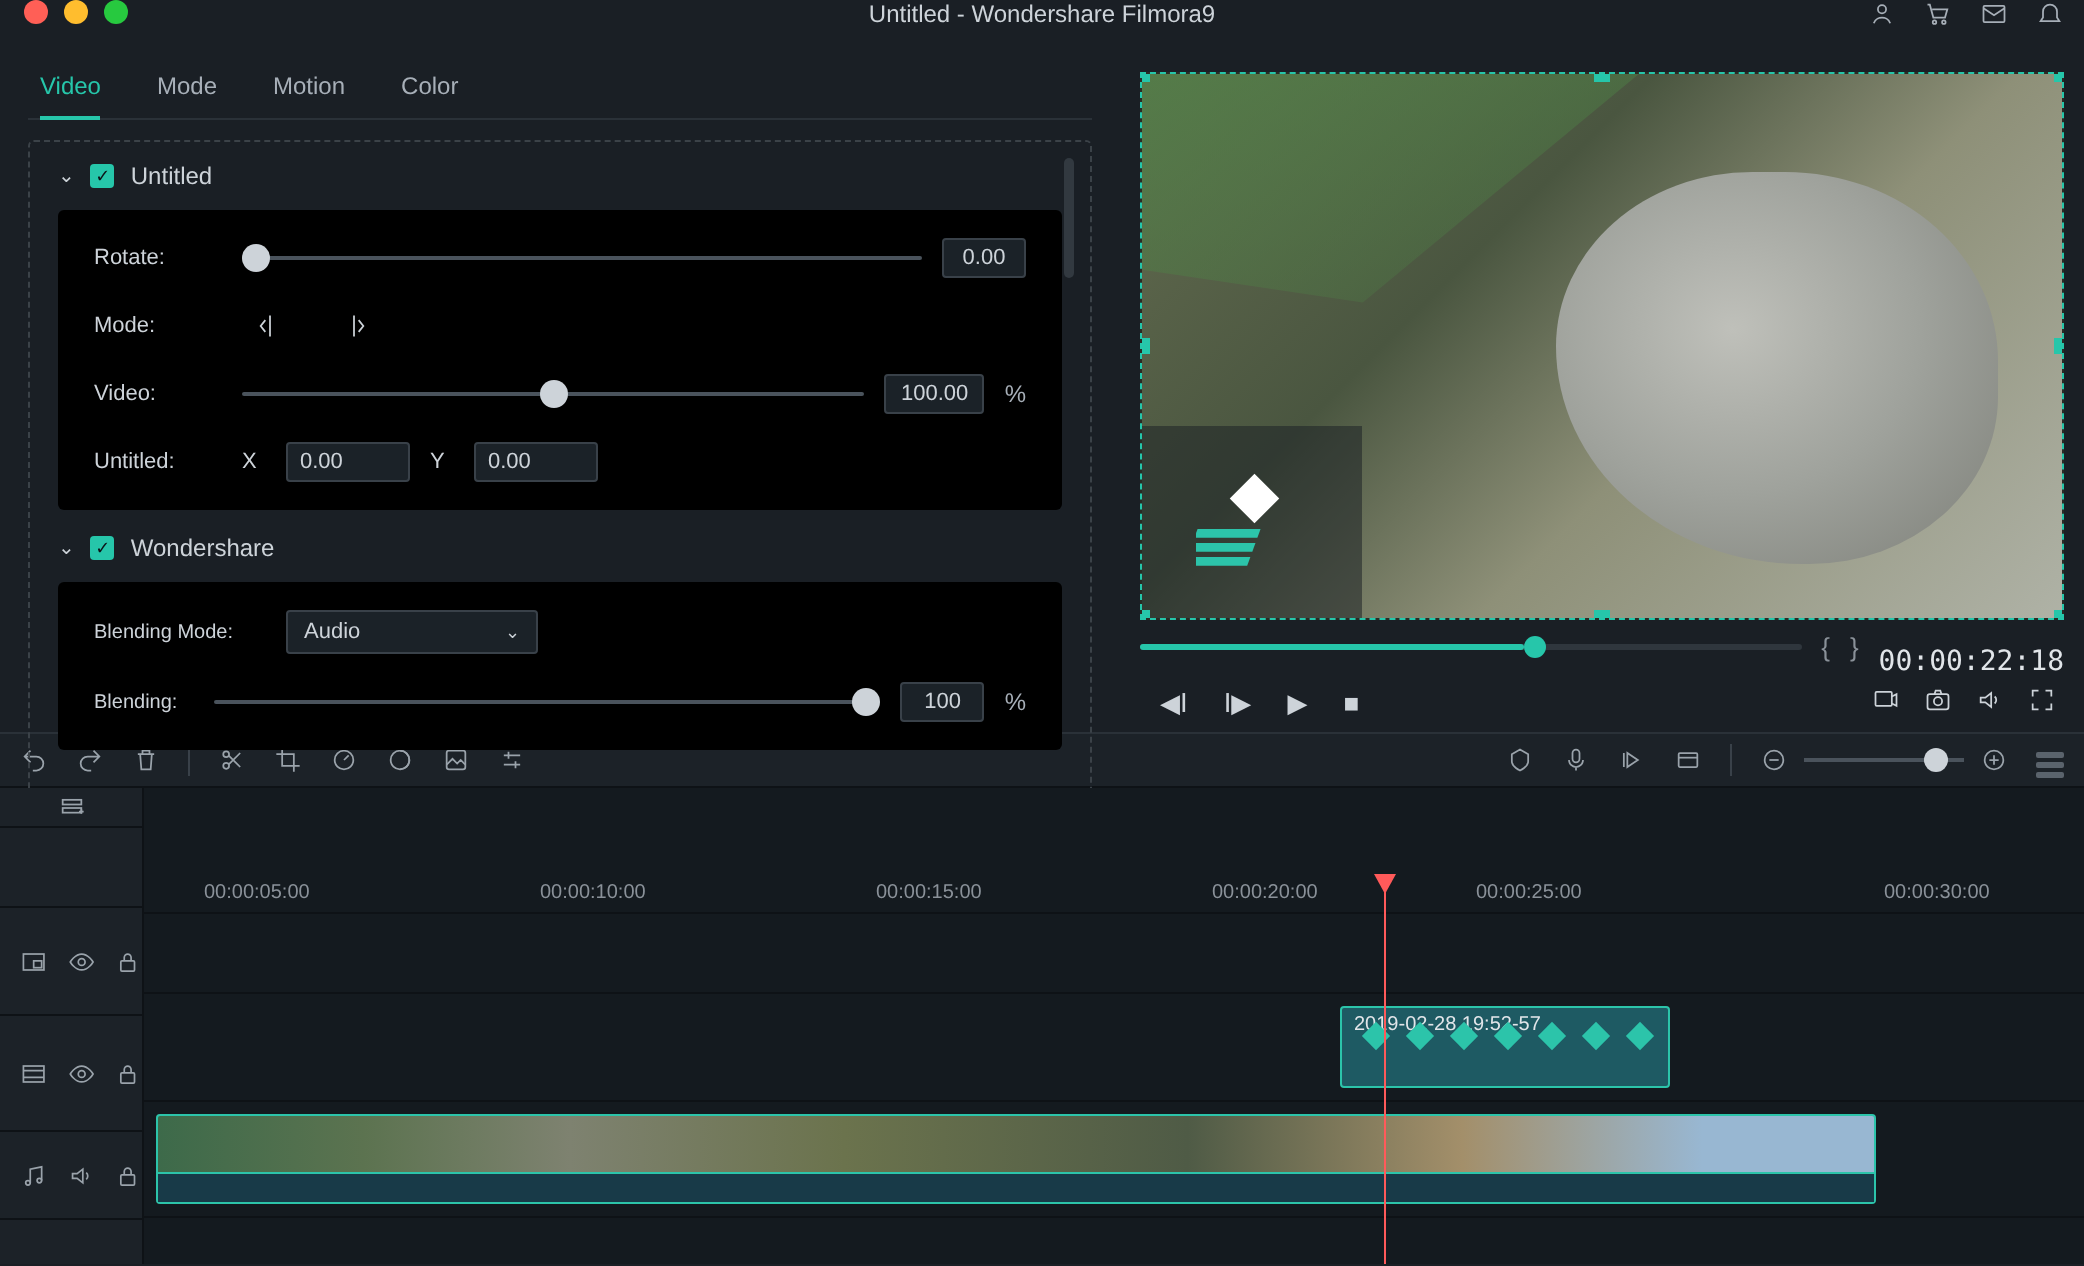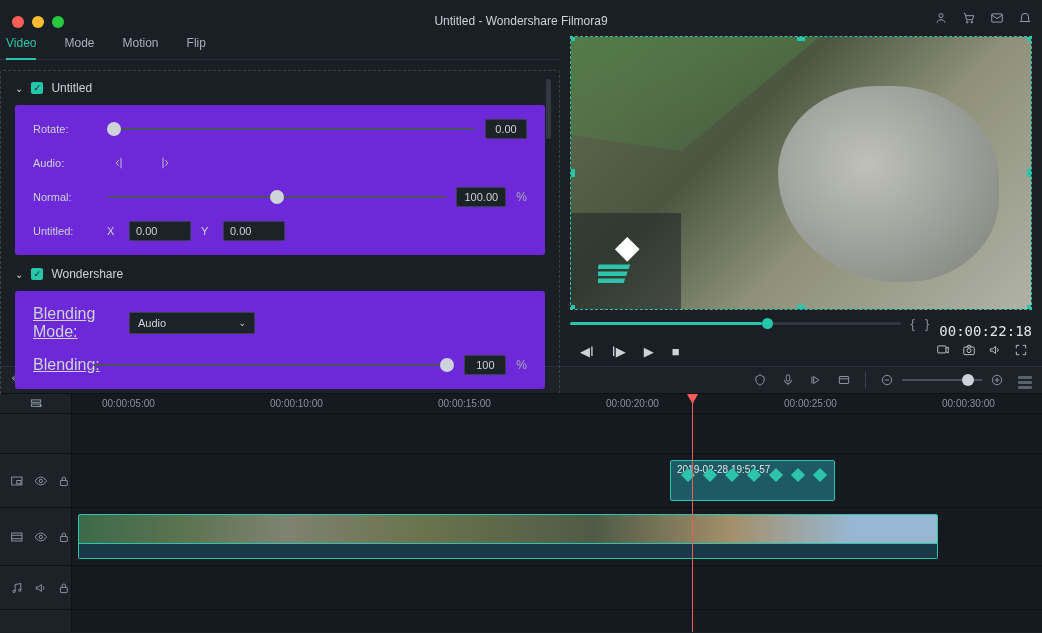--- a/index.html
+++ b/index.html
@@ -1,42 +1,42 @@
 <!DOCTYPE html>
 <html><head>
 <meta charset="utf-8">
 <style>
 * { margin:0; padding:0; box-sizing:border-box; font-family:-apple-system,BlinkMacSystemFont,"Segoe UI",Arial,sans-serif; user-select:none; }
 body { background:#1a1f25; color:#a7afb8; font-size:12px; width:1042px; height:633px; overflow:hidden; }
-.titlebar { height:28px; display:flex; align-items:flex-end; background:#1a1f25; position:relative; }
+.titlebar { height:28px; display:flex; align-items:flex-start; background:#1a1f25; position:relative; }
 .traffic-lights { display:flex; gap:8px; margin-left:12px; }
 .tl { width:12px; height:12px; border-radius:50%; }
 .tl-red { background:#ff5f56; }
 .tl-yellow { background:#ffbd2e; }
 .tl-green { background:#27c93f; }
 .app-title { position:absolute; left:0; right:0; text-align:center; font-size:12px; color:#cdd3d9; font-weight:500; }
 .title-icons { position:absolute; right:10px; display:flex; gap:14px; color:#a7afb8; }
 .title-icons span { cursor:pointer; font-size:13px; }
 .main { display:flex; height:338px; }
-.inspector { width:560px; padding:0 0; }
+.inspector { width:560px; padding:0 14px; }
 .tabs { display:flex; gap:28px; padding:8px 6px 0 6px; border-bottom:1px solid #2a3138; }
 .tab { padding-bottom:8px; font-size:12px; color:#a7afb8; cursor:pointer; }
 .tab.active { color:#26c6aa; border-bottom:2px solid #26c6aa; margin-bottom:-1px; }
 .panel { margin-top:10px; border:1px dashed #3b4248; border-radius:3px; padding:10px 14px 14px 14px; position:relative; }
 .panel-scroll { position:absolute; right:8px; top:8px; bottom:8px; width:5px; }
 .panel-scroll-thumb { width:5px; height:60px; background:#4a535c; border-radius:3px; opacity:.5;}
 .section { margin-bottom:12px; }
 .sec-head { display:flex; align-items:center; gap:8px; color:#cdd3d9; font-size:12px; cursor:pointer; }
 .sec-head .chev { font-size:10px; transform:rotate(0deg); }
-.sec-body { background:#6d28d9; border-radius:3px; padding:14px 18px; margin-top:10px; }
+.sec-body { background:#000000; border-radius:3px; padding:14px 18px; margin-top:10px; }
 .cb { width:12px; height:12px; background:#26c6aa; border-radius:2px; display:inline-flex; align-items:center; justify-content:center; color:#0c1317; font-size:9px; }
 .row { display:flex; align-items:center; margin-bottom:14px; gap:10px; }
 .row:last-child { margin-bottom:0; }
 .lbl { width:64px; font-size:11px; color:#cdd3d9; }
-.lbl-wide { width:86px; font-size:16px; color:#cdd3d9;text-decoration:underline; }
+.lbl-wide { width:86px; font-size:10px; color:#cdd3d9; }
 .slider { position:relative; flex:1; height:14px; display:flex; align-items:center; }
 .slider-track { height:2px; background:#4a535c; flex:1; border-radius:1px; }
 .slider-thumb { position:absolute; width:14px; height:14px; background:#cdd3d9; border-radius:50%; top:0; }
 .numbox { width:42px; height:20px; background:#1b2228; border:1px solid #394149; color:#cdd3d9; font-size:11px; text-align:center; border-radius:2px; }
 .flip-btn { width:28px; height:20px; display:inline-flex; align-items:center; justify-content:center; color:#cdd3d9; cursor:pointer; margin-right:4px; }
 .xy-lbl { width:12px; font-size:11px; color:#cdd3d9; }
 .xy-box { width:62px; height:20px; background:#1b2228; border:1px solid #394149; color:#cdd3d9; font-size:11px; padding-left:6px; border-radius:2px; }
 .selectbox { width:126px; height:22px; background:#1b2228; border:1px solid #394149; color:#cdd3d9; font-size:11px; padding:0 8px; border-radius:2px; display:flex; align-items:center; justify-content:space-between; cursor:pointer; }
 .btnrow { display:flex; justify-content:space-between; margin-top:10px; }
 .btn-reset { width:56px; height:22px; border:1px solid #26c6aa; color:#26c6aa; background:transparent; border-radius:2px; font-size:11px; cursor:pointer; }
@@ -64,21 +64,21 @@
 .tb-sep { width:1px; height:16px; background:#394149; }
 .zoom { display:flex; align-items:center; gap:8px; }
 .zoom-track { width:80px; height:2px; background:#4a535c; position:relative; }
 .zoom-thumb { position:absolute; top:-5px; width:12px; height:12px; background:#cdd3d9; border-radius:50%; }
 .timeline { height:238px; display:flex; background:#141a1f; position:relative; }
 .tl-gutter { width:72px; background:#1c2228; border-right:1px solid #0e1216; }
 .gut-top { height:20px; border-bottom:1px solid #0e1216; display:flex; align-items:center; justify-content:center; color:#9aa3ab; }
 .gut-spacer { height:40px; border-bottom:1px solid #0e1216; }
 .gut-track { display:flex; align-items:center; justify-content:flex-start; gap:10px; padding-left:10px; border-bottom:1px solid #0e1216; color:#9aa3ab; }
 .gut-track.h54 { height:54px; } .gut-track.h58 { height:58px; } .gut-track.h44 { height:44px; }
-.tl-body { flex:1; position:relative; }
+.tl-body { flex:1; position:relative;margin-top:43px; }
 .ruler { height:20px; border-bottom:1px solid #0e1216; position:relative; font-size:10px; color:#8a9199; }
 .ruler span { position:absolute; top:4px; }
 .playhead { position:absolute; top:0; bottom:0; width:1px; background:#ff5a5a; z-index:5; }
 .playhead::before { content:""; position:absolute; top:0; left:-5px; width:11px; height:10px; background:#ff5a5a; clip-path:polygon(0 0,100% 0,50% 100%); }
 .track { position:relative; border-bottom:1px solid #0e1216; }
 .track.h40 { height:40px; } .track.h54 { height:54px; } .track.h58 { height:58px; } .track.h44 { height:44px; }
 .clip { position:absolute; top:6px; bottom:6px; border-radius:2px; }
 .clip-img { background:linear-gradient(90deg,#3d6a4a 0%,#5c7350 12%,#7e8270 24%,#6b734d 40%,#4f5b46 60%,#a38f6a 76%,#98b7d2 90%); border:1px solid #2cc4aa; }
 .clip-img::after { content:""; position:absolute; left:0; right:0; bottom:0; height:14px; background:#183a48; border-top:1px solid #2cc4aa;}
 .clip-pip { border:1px solid #2cc4aa; background:#1e5a63; }
@@ -118,21 +118,21 @@
         </svg></span>
   </div>
 </div>
 
 <div class="main">
   <div class="inspector">
     <div class="tabs">
       <div class="tab active">Video</div>
       <div class="tab">Mode</div>
       <div class="tab">Motion</div>
-      <div class="tab">Flip</div>
+      <div class="tab">Color</div>
     </div>
 
     <div class="panel">
       <div class="panel-scroll">
           <div class="panel-scroll-thumb"></div>
         </div>
       <div class="section">
         <div class="sec-head">
           <span class="chev">⌄</span>
           <span class="cb">✓</span>
@@ -141,34 +141,34 @@
         <div class="sec-body">
           <div class="row">
             <span class="lbl">Rotate:</span>
             <div class="slider">
                 <div class="slider-track"></div>
                 <div class="slider-thumb" style="left:0"></div>
               </div>
             <input class="numbox" value="0.00" style="">
           </div>
           <div class="row">
-            <span class="lbl">Audio:</span>
+            <span class="lbl">Mode:</span>
             <span class="flip-btn">
                 <svg class="ic" viewBox="0 0 24 24">
                   <path d="M12 3v18M8 7l-4 5 4 5"></path>
                 </svg>
               </span>
             <span class="flip-btn">
                 <svg class="ic" viewBox="0 0 24 24">
                   <path d="M3 12h18M7 8l5-4 5 4" transform="rotate(90 12 12)"></path>
                 </svg>
               </span>
           </div>
           <div class="row">
-            <span class="lbl">Normal:</span>
+            <span class="lbl">Video:</span>
             <div class="slider">
                 <div class="slider-track"></div>
                 <div class="slider-thumb" style="left:48%"></div>
               </div>
             <input class="numbox" style="width: 50px;" value="100.00">
             <span>%</span>
           </div>
           <div class="row">
             <span class="lbl">Untitled:</span>
             <span class="xy-lbl">X</span>
@@ -426,21 +426,21 @@
           <path d="M9 11V8a3 3 0 1 1 6 0v3"></path>
         </svg>
     </div>
   </div>
   <div class="tl-body">
     <div class="ruler">
       <span style="left:30px">00:00:05:00</span>
       <span style="left:198px">00:00:10:00</span>
       <span style="left:366px">00:00:15:00</span>
       <span style="left:534px">00:00:20:00</span>
-      <span style="left:712px">00:00:25:00</span>
+      <span style="left:666px">00:00:25:00</span>
       <span style="left:870px">00:00:30:00</span>
     </div>
     <div class="playhead" style="left:620px"></div>
     <div class="track h40"></div>
     <div class="track h54">
       <div class="clip clip-pip" style="left:598px;width:165px">
         <span class="lbl-ov">2019-02-28 19:52-57</span>
         <div class="kf" style="left:12px"></div>
           <div class="kf" style="left:34px"></div>
           <div class="kf" style="left:56px"></div>

